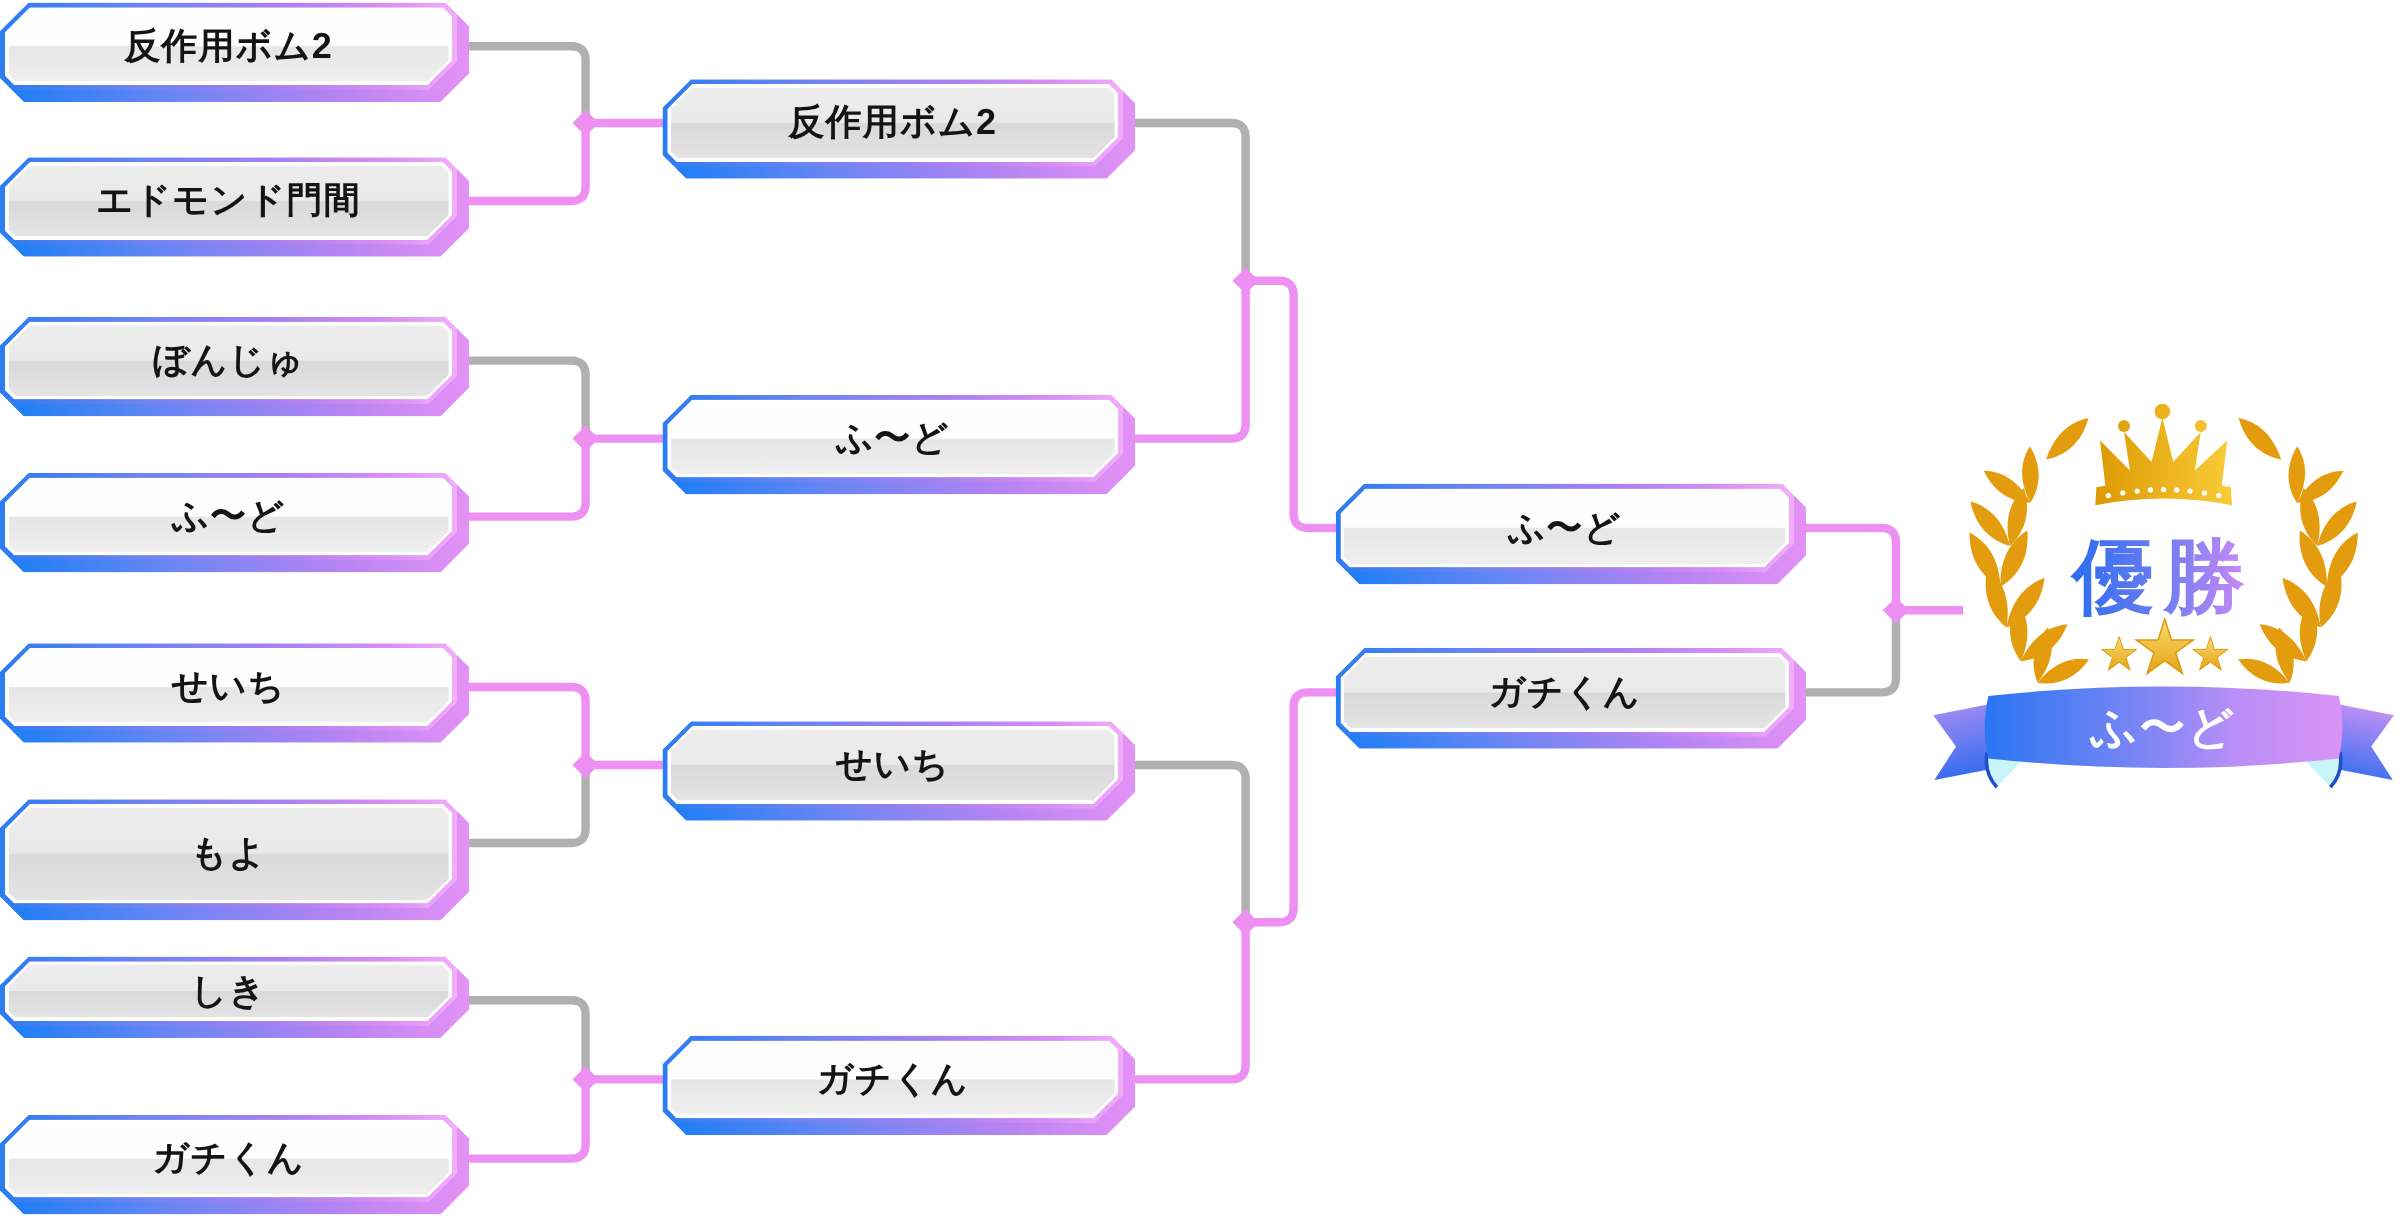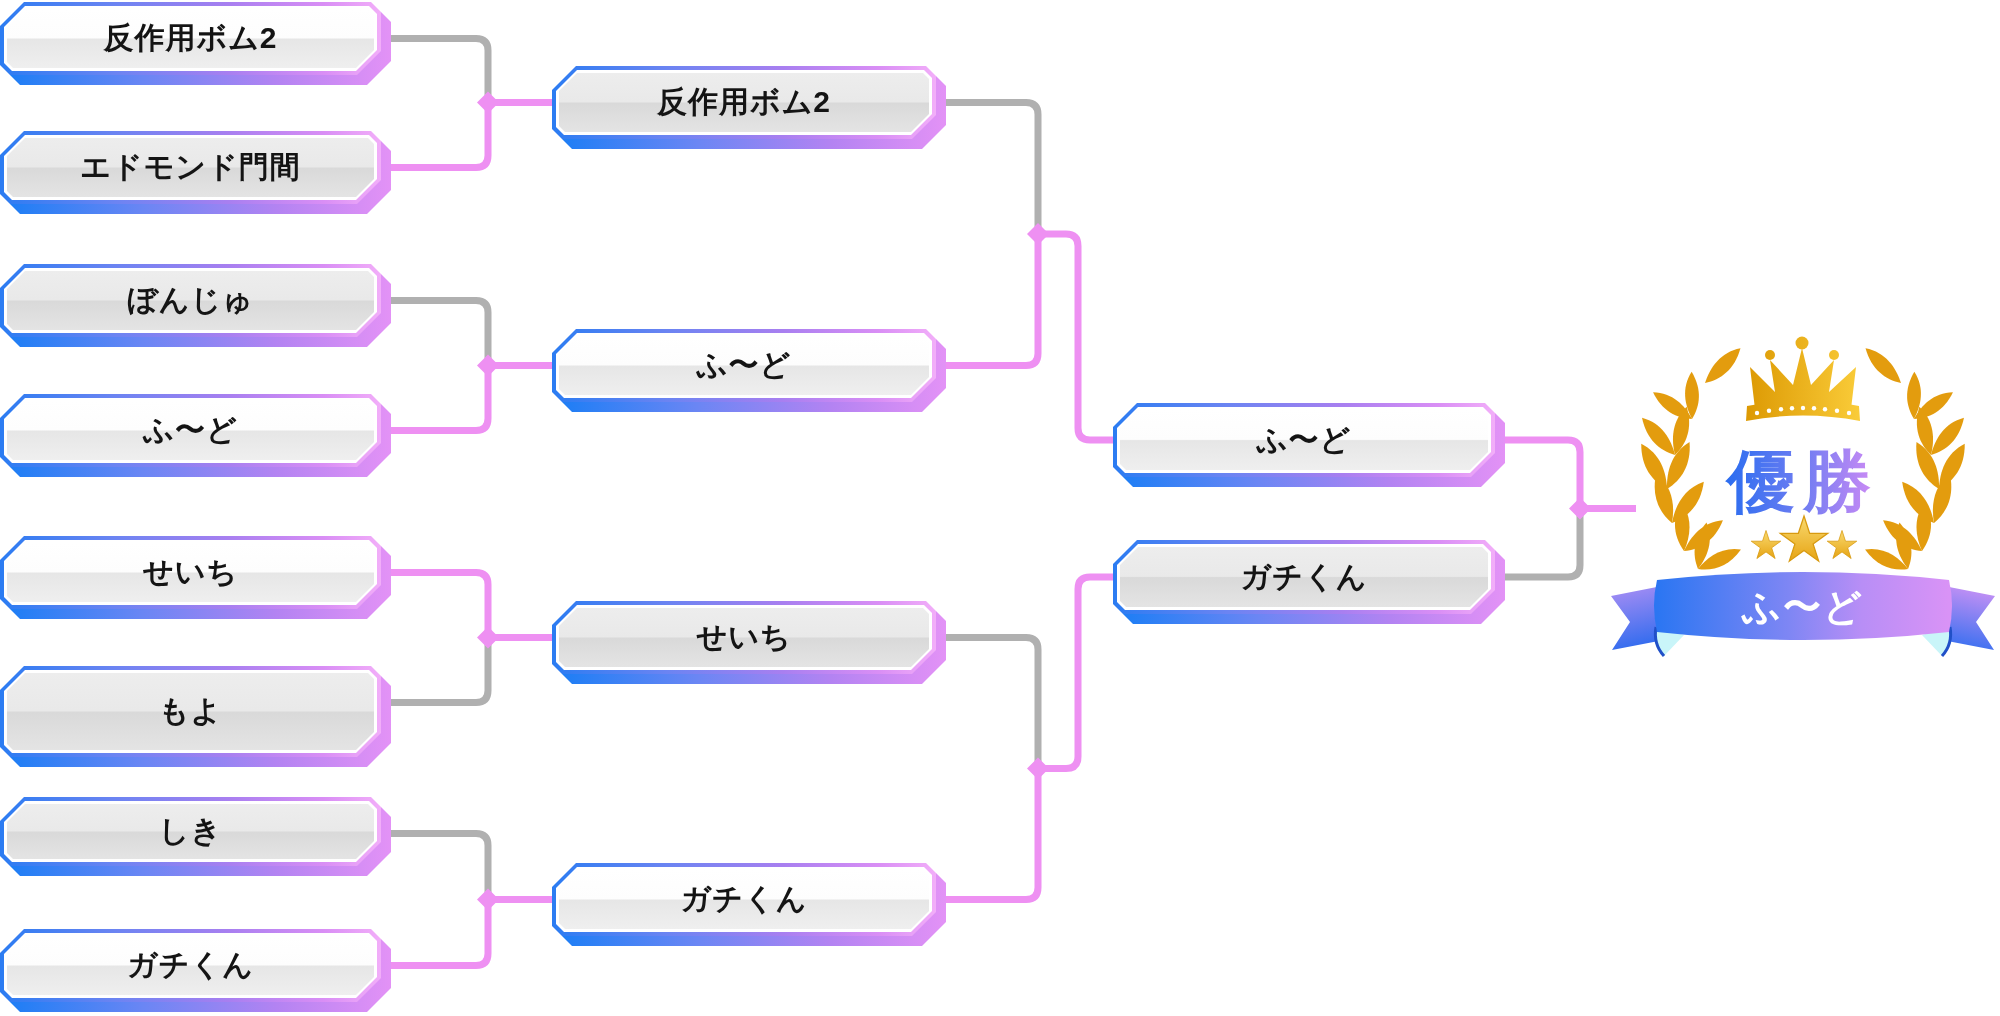--- a/index.html
+++ b/index.html
@@ -123,21 +123,21 @@
     <div class="layer slot-fill chamfer-in"></div>
     <div class="slot-label">せいち</div>
   </div>
   <div class="slot res-lose" style="left:0;top:666px;width:381px;height:91px">
     <div class="layer slot-shadow chamfer"></div>
     <div class="layer slot-frame chamfer"></div>
     <div class="layer slot-white chamfer-mid"></div>
     <div class="layer slot-fill chamfer-in"></div>
     <div class="slot-label">もよ</div>
   </div>
-  <div class="slot res-lose" style="left:0;top:797px;width:381px;height:69px">
+  <div class="slot res-lose" style="left:0;top:797px;width:381px;height:58px">
     <div class="layer slot-shadow chamfer"></div>
     <div class="layer slot-frame chamfer"></div>
     <div class="layer slot-white chamfer-mid"></div>
     <div class="layer slot-fill chamfer-in"></div>
     <div class="slot-label">しき</div>
   </div>
   <div class="slot res-win" style="left:0;top:929px;width:381px;height:73px">
     <div class="layer slot-shadow chamfer"></div>
     <div class="layer slot-frame chamfer"></div>
     <div class="layer slot-white chamfer-mid"></div>

